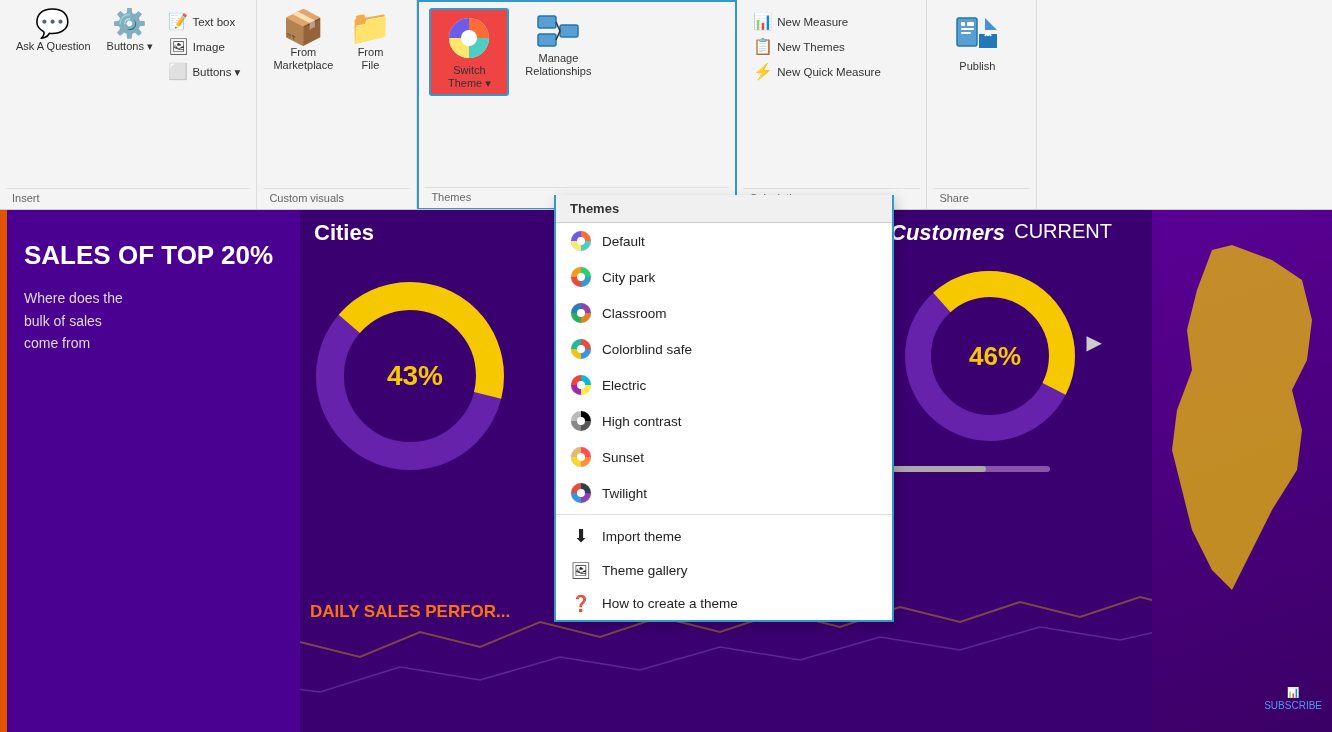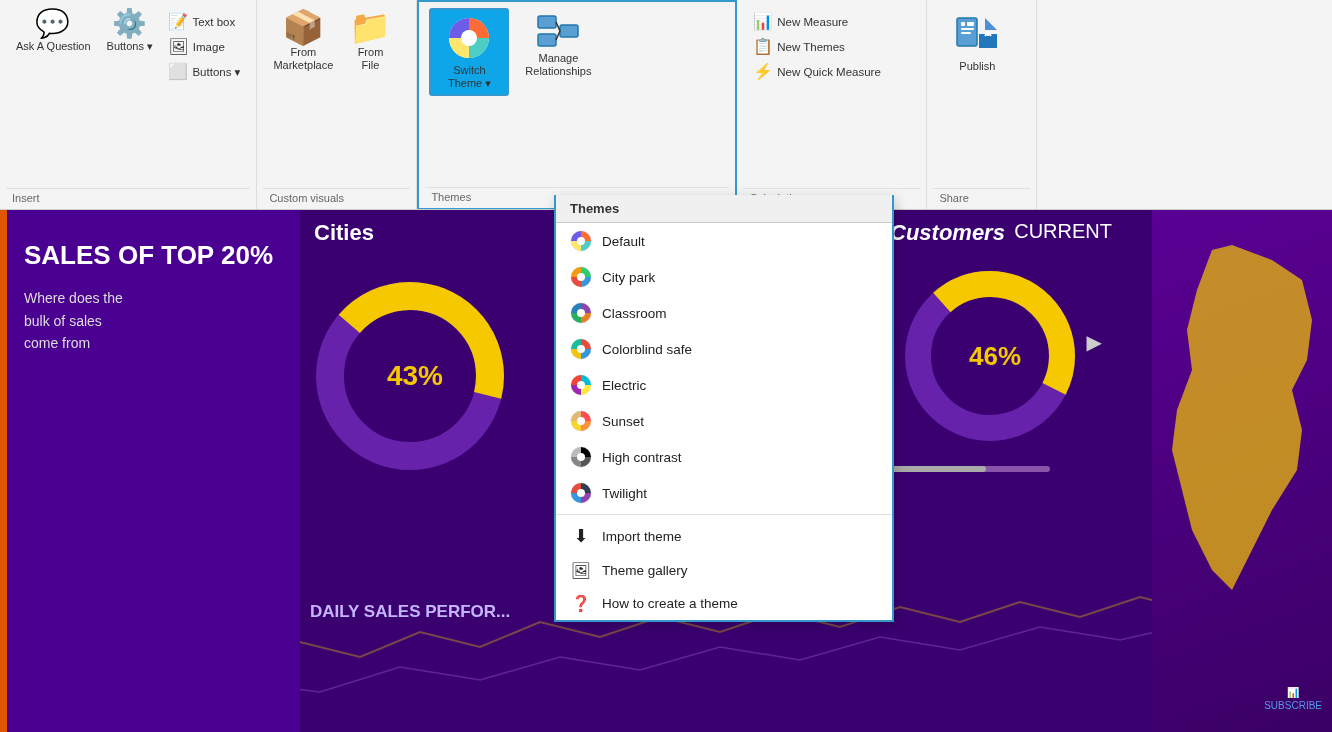--- a/index.html
+++ b/index.html
@@ -76,21 +76,21 @@
       gap: 4px;
       font-size: 11.5px;
       color: #333;
       white-space: nowrap;
     }
 
     .small-icon { font-size: 16px; }
 
     
     .switch-theme-btn {
-      background: #0ea5e9;
+      background: #ef4444;
       border: 2px solid #3399cc;
     }
 
     
     .dropdown-overlay {
       position: absolute;
       top: 195px;
       left: 554px;
       width: 340px;
       background: white;
@@ -370,39 +370,39 @@
       <path d="M11 21 A10 10 0 0 1 1 11 L11 11Z" fill="#9c27b0"></path>
       <path d="M1 11 A10 10 0 0 1 11 1 L11 11Z" fill="#f44336"></path>
       <circle cx="11" cy="11" r="4" fill="white"></circle>
     </svg>
     <span>Electric</span>
   </div>
 
   <div class="dropdown-item">
     <svg class="theme-icon" viewBox="0 0 22 22">
       <circle cx="11" cy="11" r="10" fill="#eee" stroke="#ccc" stroke-width="0.5"></circle>
+      <path d="M11 1 A10 10 0 0 1 21 11 L11 11Z" fill="#000"></path>
+      <path d="M21 11 A10 10 0 0 1 11 21 L11 11Z" fill="#555"></path>
+      <path d="M11 21 A10 10 0 0 1 1 11 L11 11Z" fill="#888"></path>
+      <path d="M1 11 A10 10 0 0 1 11 1 L11 11Z" fill="#bbb"></path>
+      <circle cx="11" cy="11" r="4" fill="white"></circle>
+    </svg>
+    <span>High contrast</span>
+  </div>
+
+  <div class="dropdown-item">
+    <svg class="theme-icon" viewBox="0 0 22 22">
+      <circle cx="11" cy="11" r="10" fill="#eee" stroke="#ccc" stroke-width="0.5"></circle>
       <path d="M11 1 A10 10 0 0 1 21 11 L11 11Z" fill="#ff4e50"></path>
       <path d="M21 11 A10 10 0 0 1 11 21 L11 11Z" fill="#fc913a"></path>
       <path d="M11 21 A10 10 0 0 1 1 11 L11 11Z" fill="#f9d62e"></path>
       <path d="M1 11 A10 10 0 0 1 11 1 L11 11Z" fill="#e2b96f"></path>
       <circle cx="11" cy="11" r="4" fill="white"></circle>
     </svg>
     <span>Sunset</span>
-  </div>
-
-  <div class="dropdown-item">
-    <svg class="theme-icon" viewBox="0 0 22 22">
-      <circle cx="11" cy="11" r="10" fill="#eee" stroke="#ccc" stroke-width="0.5"></circle>
-      <path d="M11 1 A10 10 0 0 1 21 11 L11 11Z" fill="#000"></path>
-      <path d="M21 11 A10 10 0 0 1 11 21 L11 11Z" fill="#555"></path>
-      <path d="M11 21 A10 10 0 0 1 1 11 L11 11Z" fill="#888"></path>
-      <path d="M1 11 A10 10 0 0 1 11 1 L11 11Z" fill="#bbb"></path>
-      <circle cx="11" cy="11" r="4" fill="white"></circle>
-    </svg>
-    <span>High contrast</span>
   </div>
 
   <div class="dropdown-item">
     <svg class="theme-icon" viewBox="0 0 22 22">
       <circle cx="11" cy="11" r="10" fill="#eee" stroke="#ccc" stroke-width="0.5"></circle>
       <path d="M11 1 A10 10 0 0 1 21 11 L11 11Z" fill="#2c3e50"></path>
       <path d="M21 11 A10 10 0 0 1 11 21 L11 11Z" fill="#8e44ad"></path>
       <path d="M11 21 A10 10 0 0 1 1 11 L11 11Z" fill="#3498db"></path>
       <path d="M1 11 A10 10 0 0 1 11 1 L11 11Z" fill="#e74c3c"></path>
       <circle cx="11" cy="11" r="4" fill="white"></circle>
@@ -465,21 +465,21 @@
       <div style="position:absolute;top:50%;left:50%;transform:translate(-50%,-50%);font-size:26px;font-weight:700;color:#f5c800;">46%</div>
     </div>
 
     <div class="progress-bar" style="margin-top:10px;">
       <div class="progress-fill"></div>
     </div>
   </div>
 
   <div style="position:absolute;right:220px;top:10px;color:white;font-size:20px;font-weight:400;">CURRENT</div>
 
-  <div style="position:absolute;bottom:110px;left:310px;color:#c4b5fd;font-size:17px;font-weight:700;">DAILY SALES PERFOR...</div>
+  <div style="position:absolute;bottom:110px;left:310px;color:#f97316;font-size:17px;font-weight:700;">DAILY SALES PERFOR...</div>
 
   <div style="position:absolute;right:230px;top:120px;font-size:20px;color:#ccc;">▶</div>
 
   <div style="position:absolute;right:0;top:0;bottom:0;width:180px;background:linear-gradient(160deg,#5a0095,#3a0065);overflow:hidden;">
 
     <svg viewBox="0 0 180 400" width="180" height="400" style="position:absolute;top:20px;">
       <path d="M60,20 L80,15 L120,30 L150,50 L160,90 L155,130 L140,160 L150,200 L145,240 L120,280 L100,320 L80,360 L60,340 L40,300 L30,260 L20,220 L25,180 L40,140 L35,100 L45,60 Z" fill="#f5c800" opacity="0.7"></path>
     </svg>
 
     <div style="position:absolute;bottom:20px;right:10px;color:#5599ee;font-size:10px;text-align:center;line-height:1.3;">📊<br>SUBSCRIBE</div>

